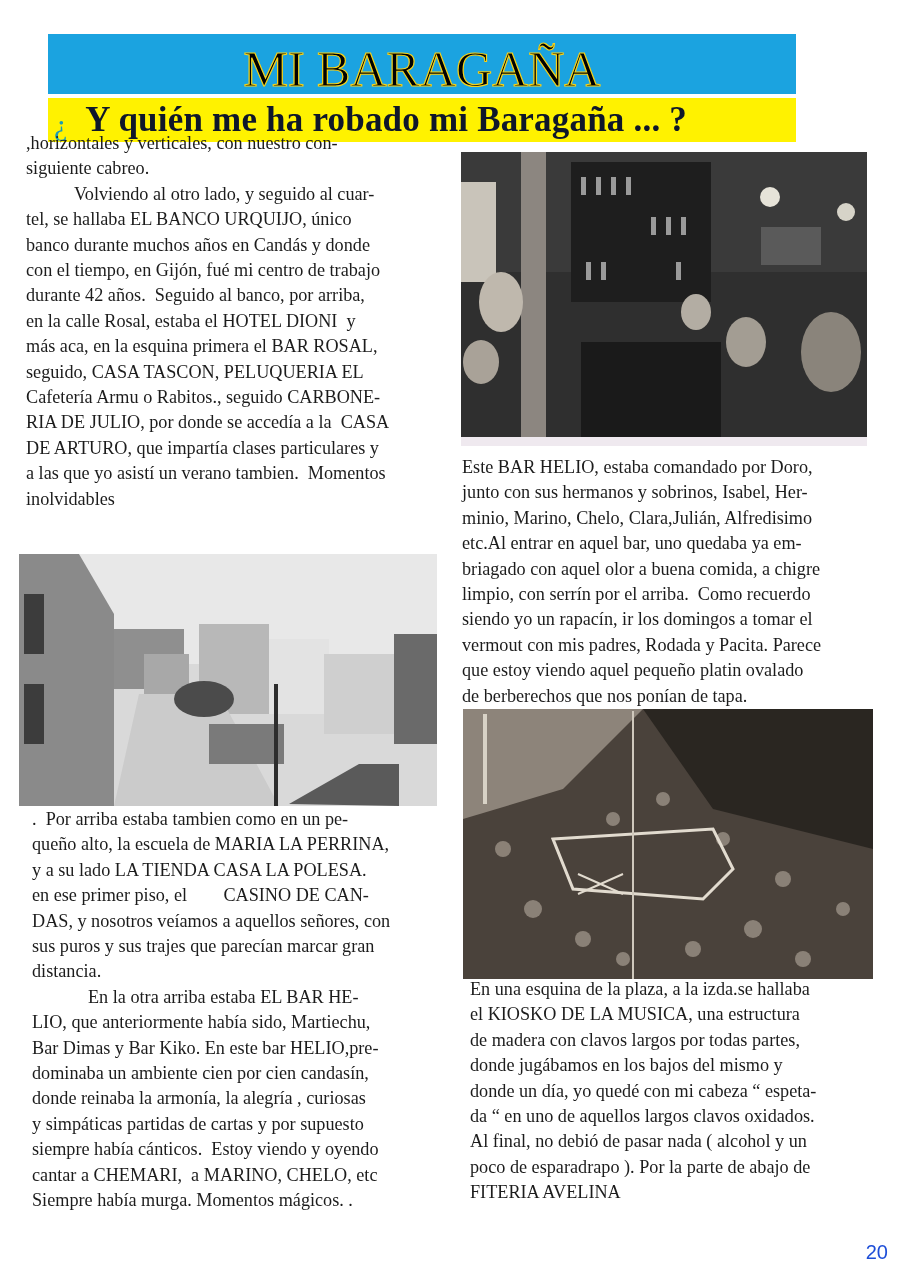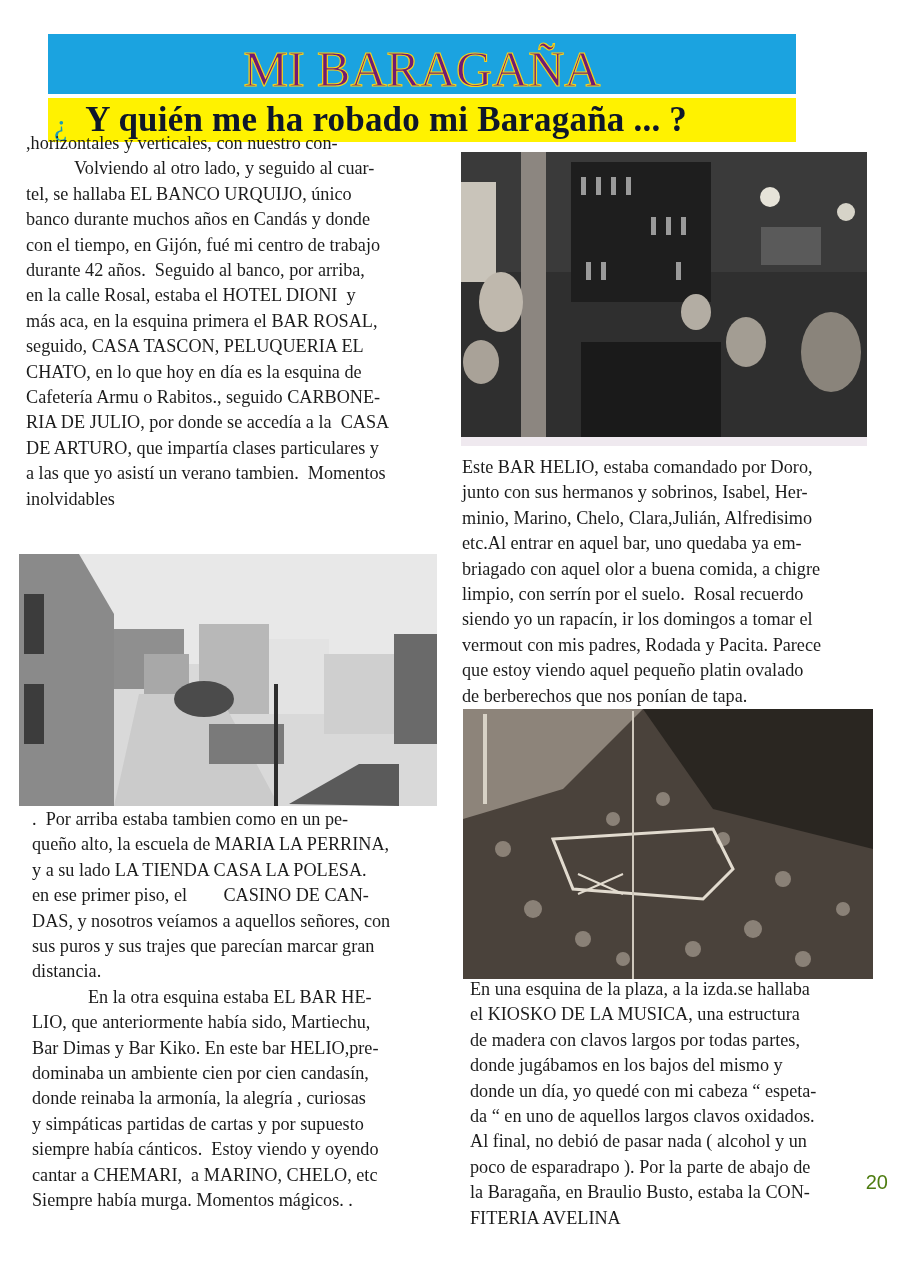--- a/index.html
+++ b/index.html
@@ -2,60 +2,60 @@
 <html><head>
 <meta charset="utf-8">
 <style>
   html, body { margin: 0; padding: 0; background: #ffffff; }
   body { width: 906px; height: 1280px; position: relative; overflow: hidden; font-family: "Liberation Serif", "DejaVu Serif", serif; color: #1c1c1c; }
   .banner-title {
     position: absolute; left: 48px; top: 34px; width: 748px; height: 60px;
     background: #1ba3e0; display: flex; align-items: center; justify-content: center;
   }
   .banner-title span {
-    font-family: "Liberation Serif", serif; font-size: 50px; color: #701a75; letter-spacing: 0px;
+    font-family: "Liberation Serif", serif; font-size: 50px; color: #000000; letter-spacing: 0px;
     -webkit-text-stroke: 1.2px #f4d21a; line-height: 1; margin-top: 10px;
   }
   .banner-sub {
     position: absolute; left: 48px; top: 98px; width: 748px; height: 44px;
     background: #fff200; display: flex; align-items: center;
   }
   .banner-sub .inv-q { font-family: "Liberation Serif", serif; color: #1a9bb5; font-size: 30px; margin-left: 6px; margin-top: 10px; }
   .banner-sub .sub-text {
     font-family: "Liberation Serif", serif; font-weight: bold; color: #0f172a; font-size: 35px; margin-left: 18px; white-space: nowrap; letter-spacing: 0.2px;
   }
   .col { position: absolute; font-size: 18.2px; line-height: 25.4px; }
   .col p { margin: 0; white-space: pre; }
   .indent { padding-left: 48px; }
   .photo { position: absolute; overflow: hidden; }
   .photo svg { display: block; width: 100%; height: 100%; }
-  .page-num { position: absolute; right: 18px; top: 1171px; font-family: "Liberation Sans", sans-serif; font-size: 20px; color: #4d7c0f; }
+  .page-num { position: absolute; right: 18px; top: 1241px; font-family: "Liberation Sans", sans-serif; font-size: 20px; color: #1d4ed8; }
 </style>
 </head>
 <body>
 
 <div class="banner-title">
   <span>MI BARAGAÑA</span>
 </div>
 <div class="banner-sub">
   <span class="inv-q">¿</span>
   <span class="sub-text">Y quién me ha robado mi Baragaña ... ?</span>
 </div>
 
 <div class="col" style="left:26px; top:131px; width:420px;">
   <p>,horizontales y verticales, con nuestro con-</p>
+  <p>siguiente cabreo.</p>
   <p class="indent">Volviendo al otro lado, y seguido al cuar-</p>
   <p>tel, se hallaba EL BANCO URQUIJO, único</p>
   <p>banco durante muchos años en Candás y donde</p>
   <p>con el tiempo, en Gijón, fué mi centro de trabajo</p>
   <p>durante 42 años.  Seguido al banco, por arriba,</p>
   <p>en la calle Rosal, estaba el HOTEL DIONI  y</p>
   <p>más aca, en la esquina primera el BAR ROSAL,</p>
   <p>seguido, CASA TASCON, PELUQUERIA EL</p>
-  <p>CHATO, en lo que hoy en día es la esquina de</p>
   <p>Cafetería Armu o Rabitos., seguido CARBONE-</p>
   <p>RIA DE JULIO, por donde se accedía a la  CASA</p>
   <p>DE ARTURO, que impartía clases particulares y</p>
   <p>a las que yo asistí un verano tambien.  Momentos</p>
   <p>inolvidables</p>
 </div>
 
 <div class="photo" style="left:19px; top:554px; width:418px; height:252px;">
   <svg viewBox="0 0 418 252" preserveAspectRatio="none">
     <rect width="418" height="252" fill="#d9d9d9"></rect>
@@ -78,21 +78,21 @@
 </div>
 
 <div class="col" style="left:32px; top:807px; width:420px;">
   <p>.  Por arriba estaba tambien como en un pe-</p>
   <p>queño alto, la escuela de MARIA LA PERRINA,</p>
   <p>y a su lado LA TIENDA CASA LA POLESA.</p>
   <p>en ese primer piso, el        CASINO DE CAN-</p>
   <p>DAS, y nosotros veíamos a aquellos señores, con</p>
   <p>sus puros y sus trajes que parecían marcar gran</p>
   <p>distancia.</p>
-  <p class="indent" style="padding-left:56px;">En la otra esquina estaba EL BAR HE-</p>
+  <p class="indent" style="padding-left:56px;">En la otra arriba estaba EL BAR HE-</p>
   <p>LIO, que anteriormente había sido, Martiechu,</p>
   <p>Bar Dimas y Bar Kiko. En este bar HELIO,pre-</p>
   <p>dominaba un ambiente cien por cien candasín,</p>
   <p>donde reinaba la armonía, la alegría , curiosas</p>
   <p>y simpáticas partidas de cartas y por supuesto</p>
   <p>siempre había cánticos.  Estoy viendo y oyendo</p>
   <p>cantar a CHEMARI,  a MARINO, CHELO, etc</p>
   <p>Siempre había murga. Momentos mágicos. .</p>
 </div>
 
@@ -127,21 +127,21 @@
     <rect x="0" y="285" width="406" height="9" fill="#efe9ef"></rect>
   </svg>
 </div>
 
 <div class="col" style="left:462px; top:455px; width:420px;">
   <p>Este BAR HELIO, estaba comandado por Doro,</p>
   <p>junto con sus hermanos y sobrinos, Isabel, Her-</p>
   <p>minio, Marino, Chelo, Clara,Julián, Alfredisimo</p>
   <p>etc.Al entrar en aquel bar, uno quedaba ya em-</p>
   <p>briagado con aquel olor a buena comida, a chigre</p>
-  <p>limpio, con serrín por el suelo.  Rosal recuerdo</p>
+  <p>limpio, con serrín por el arriba.  Como recuerdo</p>
   <p>siendo yo un rapacín, ir los domingos a tomar el</p>
   <p>vermout con mis padres, Rodada y Pacita. Parece</p>
   <p>que estoy viendo aquel pequeño platin ovalado</p>
   <p>de berberechos que nos ponían de tapa.</p>
 </div>
 
 <div class="photo" style="left:463px; top:709px; width:410px; height:270px;">
   <svg viewBox="0 0 410 270" preserveAspectRatio="none">
     <rect width="410" height="270" fill="#4a423b"></rect>
     <polygon points="0,0 180,0 100,80 0,110" fill="#8d847a"></polygon>
@@ -170,17 +170,16 @@
 
 <div class="col" style="left:470px; top:977px; width:420px;">
   <p>En una esquina de la plaza, a la izda.se hallaba</p>
   <p>el KIOSKO DE LA MUSICA, una estructura</p>
   <p>de madera con clavos largos por todas partes,</p>
   <p>donde jugábamos en los bajos del mismo y</p>
   <p>donde un día, yo quedé con mi cabeza “ espeta-</p>
   <p>da “ en uno de aquellos largos clavos oxidados.</p>
   <p>Al final, no debió de pasar nada ( alcohol y un</p>
   <p>poco de esparadrapo ). Por la parte de abajo de</p>
-  <p>la Baragaña, en Braulio Busto, estaba la CON-</p>
   <p>FITERIA AVELINA</p>
 </div>
 
 <div class="page-num">20</div>
 
 </body></html>

